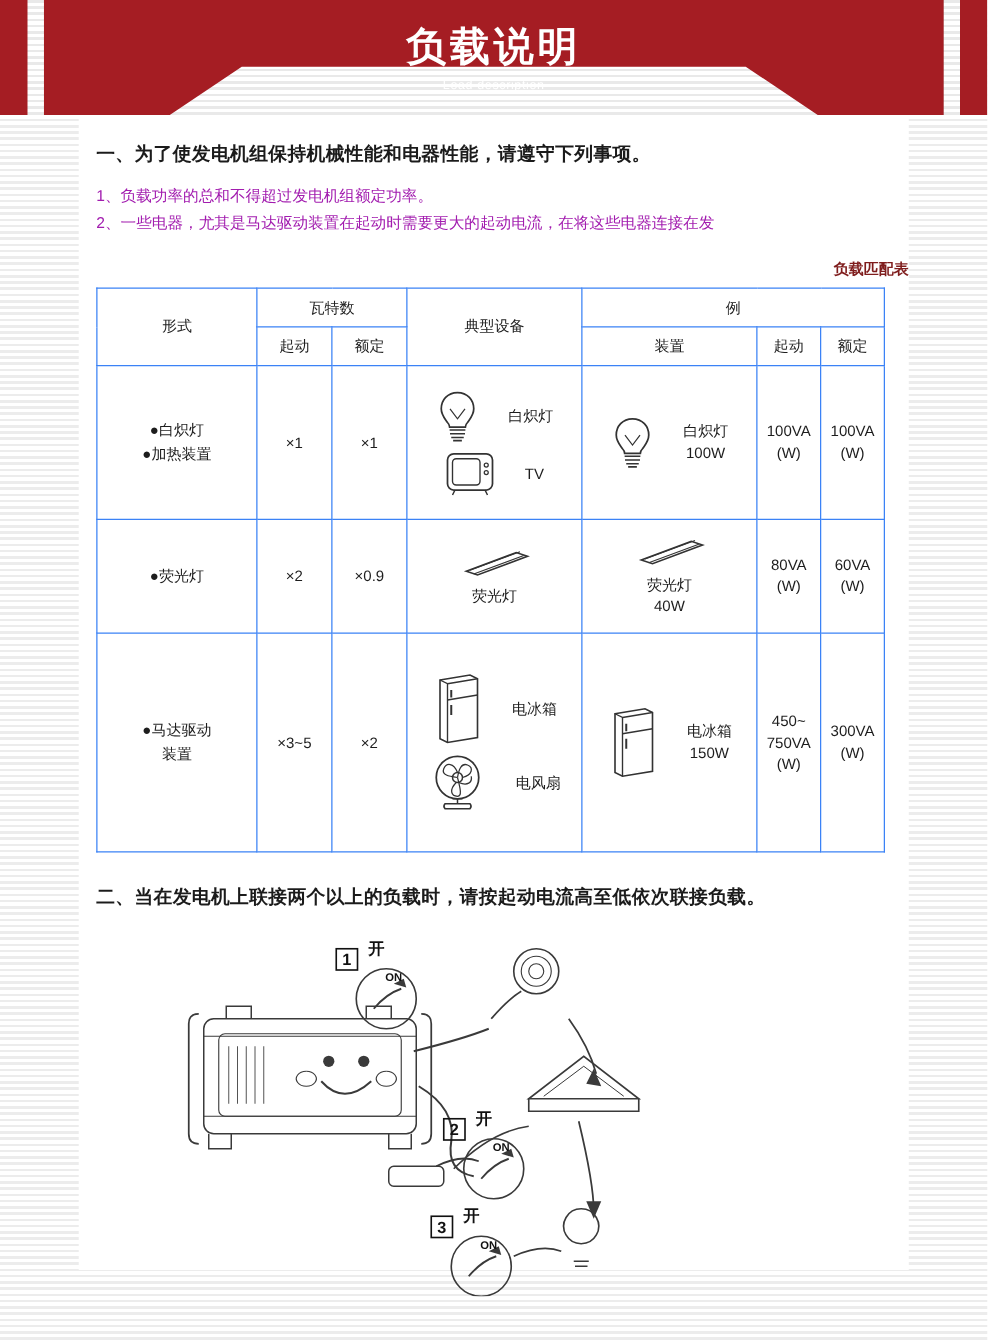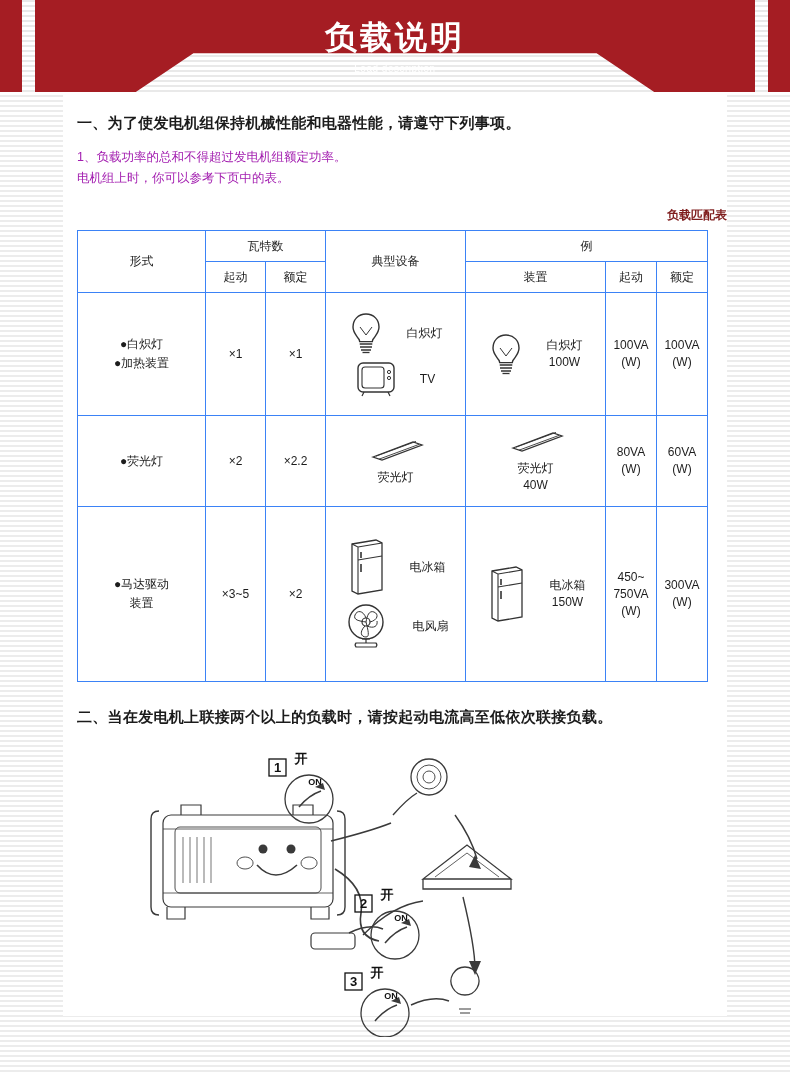--- a/index.html
+++ b/index.html
@@ -197,21 +197,21 @@
   <div class="banner-sub">Load description</div>
 </div>
 
 <div class="page">
   <div class="sheet">
 
     <div class="section-heading">一、为了使发电机组保持机械性能和电器性能，请遵守下列事项。</div>
 
     <div class="para">
       <p>1、负载功率的总和不得超过发电机组额定功率。</p>
-      <p>电机组上时，你可以参考下页中的表。</p>
+      <p>2、一些电器，尤其是马达驱动装置在起动时需要更大的起动电流，在将这些电器连接在发</p>
     </div>
 
     <div class="table-caption">负载匹配表</div>
 
     <table class="match">
       <colgroup>
         <col style="width:128px">
         <col style="width:60px">
         <col style="width:60px">
         <col style="width:140px">
@@ -292,21 +292,21 @@
           <div>100VA</div>
           <div>(W)</div>
         </td>
       </tr>
 
       <tr class="row-b">
         <td class="r-type">
           <div>●荧光灯</div>
         </td>
         <td>×2</td>
-        <td>×2.2</td>
+        <td>×0.9</td>
         <td>
           <div class="eq stack">
             <span class="icon-tube">
               <svg viewBox="0 0 62 26" width="62" height="26">
                 <path d="M8 20 L48 5 L57 8 L17 23 Z" fill="none" stroke="#333" stroke-width="1.3"></path>
                 <path d="M11 19.2 L51 4.4" stroke="#333" stroke-width="0.9"></path>
                 <path d="M14 22.2 L54 7.4" stroke="#333" stroke-width="0.9"></path>
               </svg>
             </span>
             <span class="eq-label">荧光灯</span>

